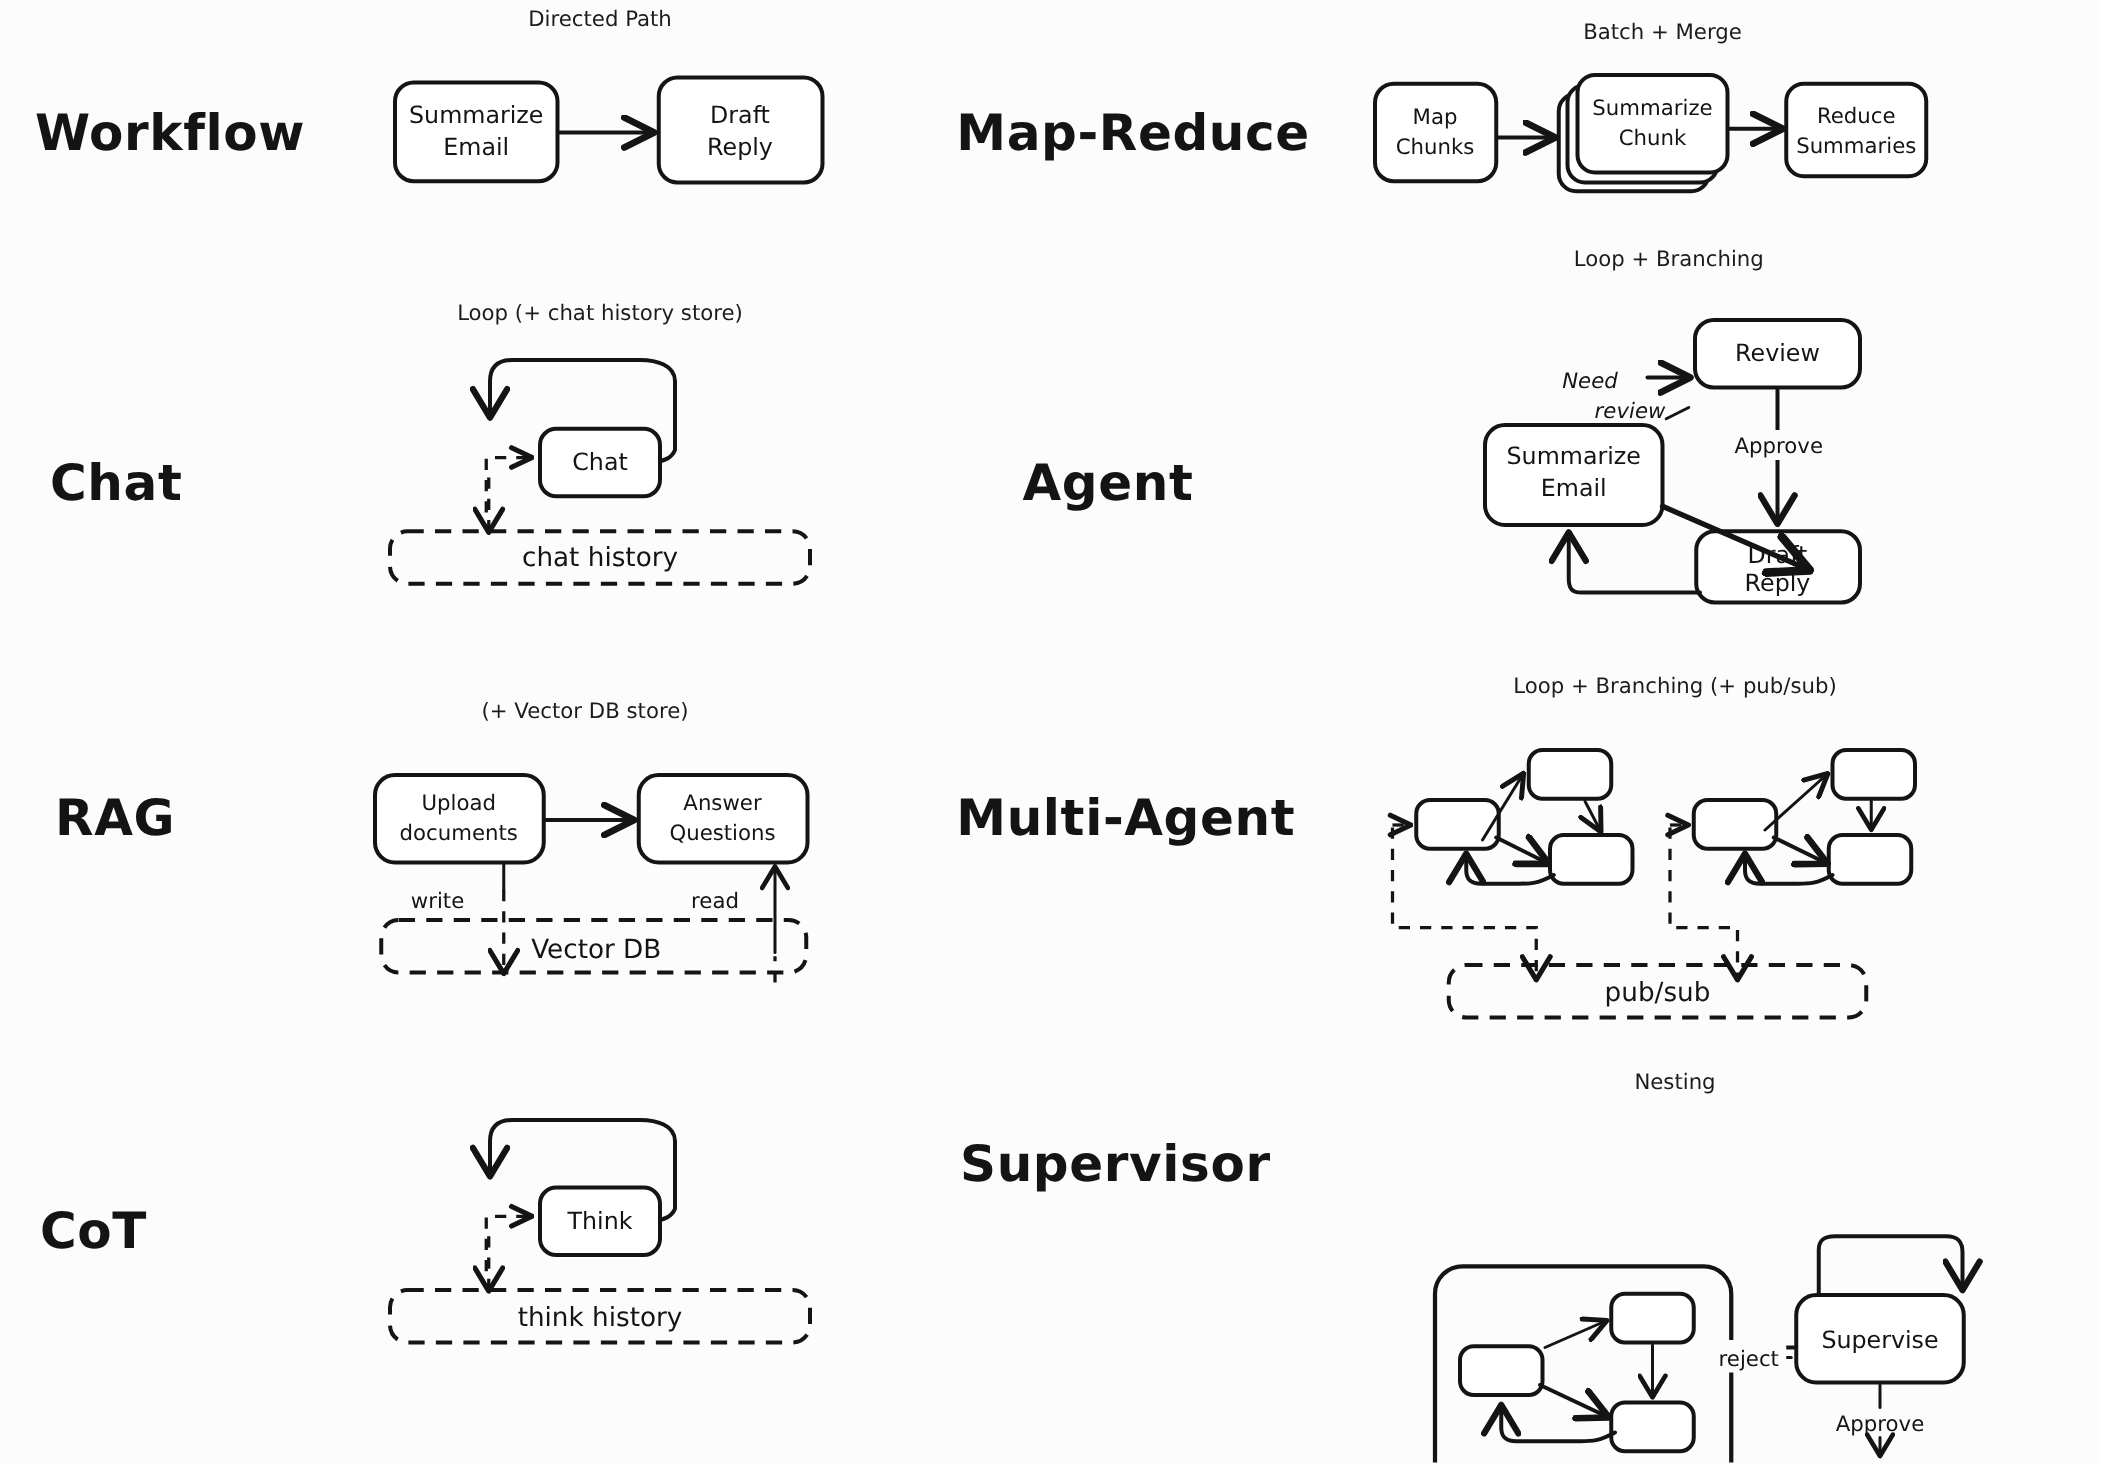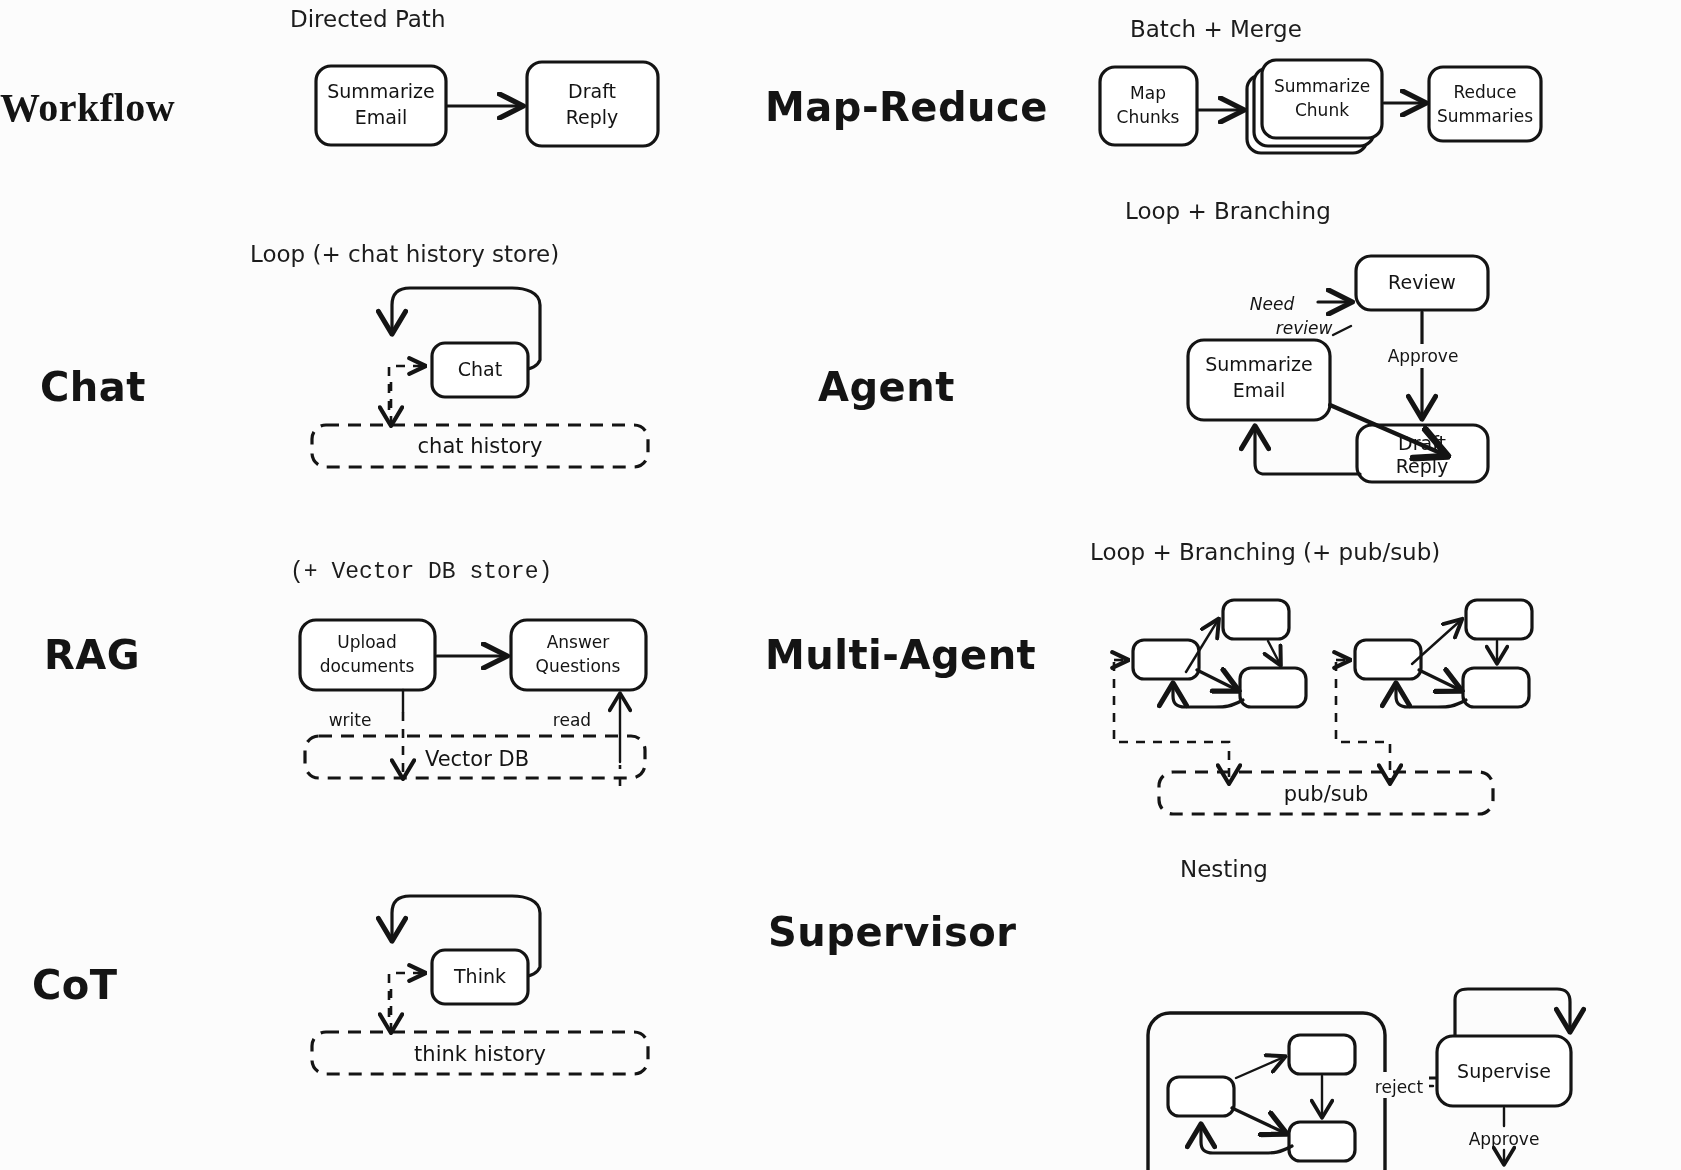--- a/index.html
+++ b/index.html
@@ -16,59 +16,59 @@
     font-family:"DejaVu Sans", sans-serif;
     font-size:40px;
     font-weight:600;
     letter-spacing:0.5px;
     color:#141414;
     white-space:nowrap;
   }
   .caption{
     position:absolute;
     font-family:"DejaVu Sans", sans-serif;
-    font-size:23px;
+    font-size:17px;
     color:#1c1c1c;
     white-space:nowrap;
-    text-align:left;
+    text-align:center;
   }
   
   text{font-family:"DejaVu Sans", sans-serif;fill:#141414;}
   .nodetext{font-size:19px;}
   .nodetext.sm{font-size:17px;}
   .edgelabel{font-size:17px;font-style:italic;}
   .storetext{font-size:21px;}
   .solid{fill:#fff;stroke:#141414;stroke-width:3.2;}
   .dashed{fill:none;stroke:#141414;stroke-width:3.2;stroke-dasharray:13 9;}
   .edge{fill:none;stroke:#141414;stroke-width:3.2;stroke-linecap:round;stroke-linejoin:round;}
   .edge-thin{fill:none;stroke:#141414;stroke-width:2.4;stroke-linecap:round;stroke-linejoin:round;}
   .edge-fat{fill:none;stroke:#141414;stroke-width:4.2;stroke-linecap:round;stroke-linejoin:round;}
   .edge-dash{fill:none;stroke:#141414;stroke-width:2.6;stroke-dasharray:9 8;stroke-linecap:butt;}
   .grpbox{fill:none;stroke:#141414;stroke-width:3.4;}
 </style>
 </head>
 <body>
 
 <div id="stage">
 
-  <div class="rowlabel" style="left:0;  top:84px;font-family:Liberation Serif, serif;">Workflow</div>
+  <div class="rowlabel" style="left:28px;  top:84px;">Workflow</div>
   <div class="rowlabel" style="left:40px;  top:364px;">Chat</div>
   <div class="rowlabel" style="left:44px;  top:632px;">RAG</div>
   <div class="rowlabel" style="left:32px;  top:962px;">CoT</div>
 
   <div class="rowlabel" style="left:765px; top:84px;">Map-Reduce</div>
   <div class="rowlabel" style="left:818px; top:364px;">Agent</div>
   <div class="rowlabel" style="left:765px; top:632px;">Multi-Agent</div>
   <div class="rowlabel" style="left:768px; top:909px;">Supervisor</div>
 
   <div class="caption" style="left:290px;  top:6px;  width:380px;">Directed Path</div>
   <div class="caption" style="left:1130px; top:16px; width:400px;">Batch + Merge</div>
   <div class="caption" style="left:250px;  top:241px; width:460px;">Loop (+ chat history store)</div>
   <div class="caption" style="left:1125px; top:198px; width:420px;">Loop + Branching</div>
-  <div class="caption" style="left:290px;  top:559px; width:380px;font-family:Liberation Mono, monospace;">(+ Vector DB store)</div>
+  <div class="caption" style="left:278px;  top:559px; width:380px;">(+ Vector DB store)</div>
   <div class="caption" style="left:1090px; top:539px; width:500px;">Loop + Branching (+ pub/sub)</div>
   <div class="caption" style="left:1180px; top:856px; width:320px;">Nesting</div>
 
   <svg class="layer" viewBox="0 0 1681 1170">
     <defs>
       <marker id="ah" viewBox="0 0 12 12" refX="10" refY="6" markerWidth="9" markerHeight="9" orient="auto-start-reverse">
         <path d="M1,1 L11,6 L1,11" fill="none" stroke="#141414" stroke-width="2.2" stroke-linecap="round" stroke-linejoin="round"></path>
       </marker>
       <marker id="ahs" viewBox="0 0 12 12" refX="10" refY="6" markerWidth="8" markerHeight="8" orient="auto-start-reverse">
         <path d="M1.5,1.5 L11,6 L1.5,10.5" fill="none" stroke="#141414" stroke-width="2.4" stroke-linecap="round" stroke-linejoin="round"></path>

